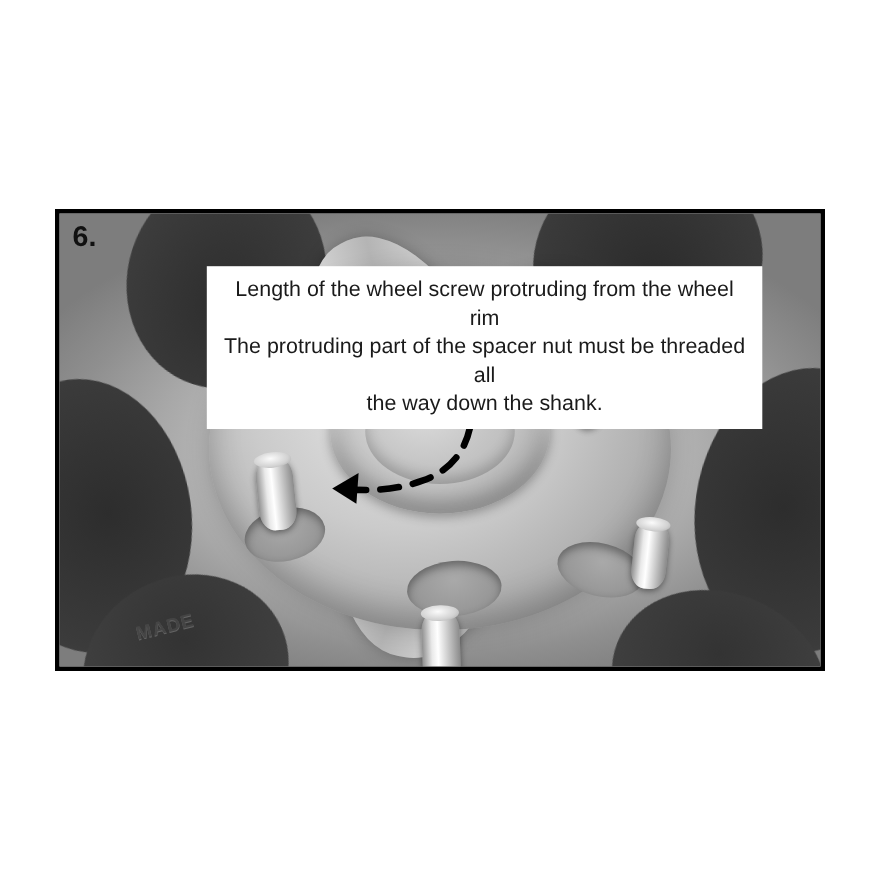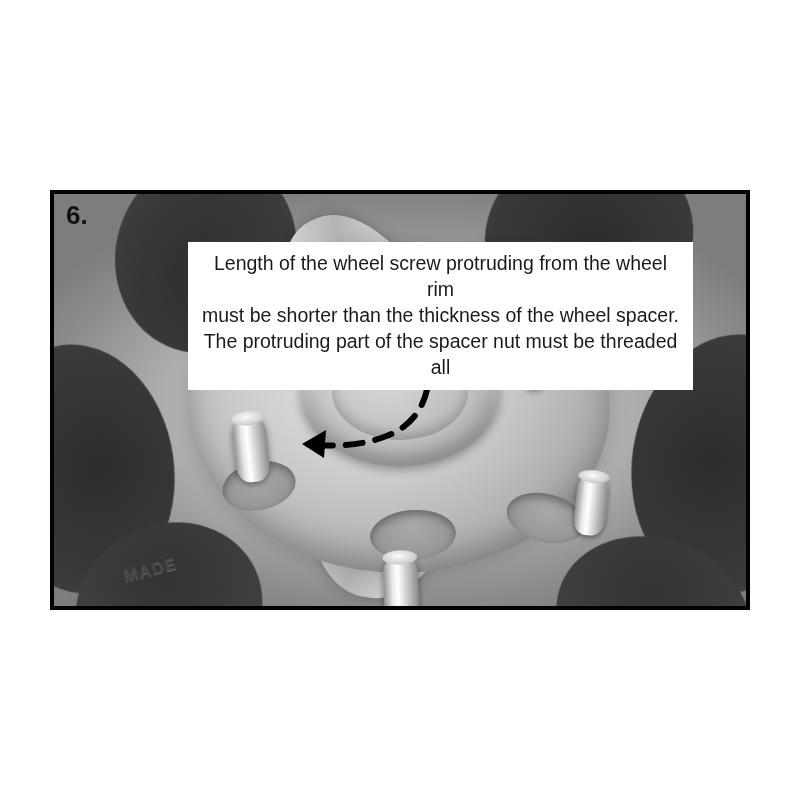--- a/index.html
+++ b/index.html
@@ -280,17 +280,17 @@
     <svg id="arrow-overlay" viewBox="0 0 692 412" preserveAspectRatio="none">
       <path d="M 375 165 C 378 205, 362 232, 330 243 C 305 252, 280 253, 252 250" fill="none" stroke="#000000" stroke-width="6" stroke-linecap="round" stroke-dasharray="17 13"></path>
       <polygon points="248,250 272,236 270,264" fill="#000000"></polygon>
     </svg>
   </div>
 
   <div id="step-number">6.</div>
 
   <div id="caption-box">
     <p>Length of the wheel screw protruding from the wheel rim</p>
-    <p>must be shorter than the thickness of the wheel spacer.</p>
     <p>The protruding part of the spacer nut must be threaded all</p>
+    <p>the way down the shank.</p>
   </div>
 
 </div>
 
 </body></html>

